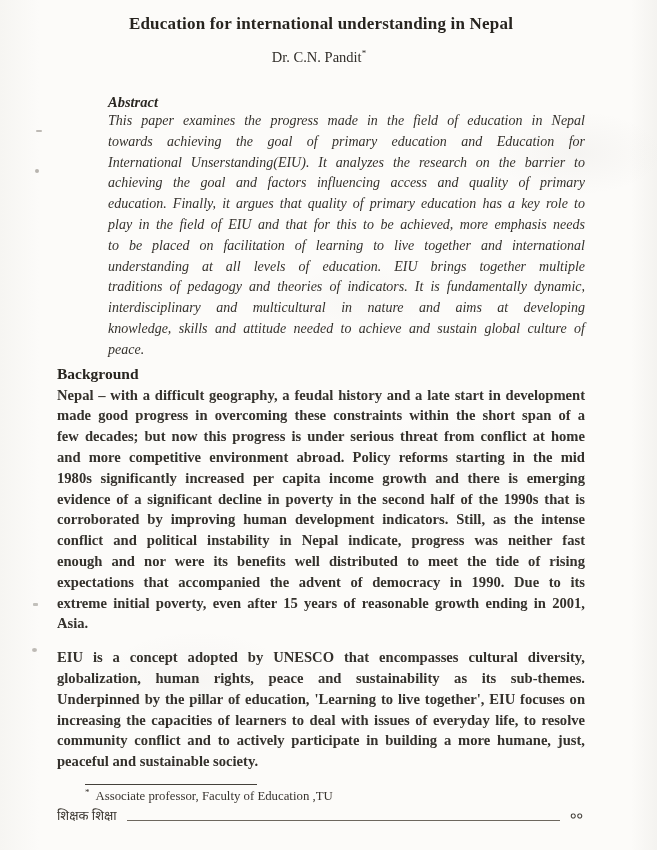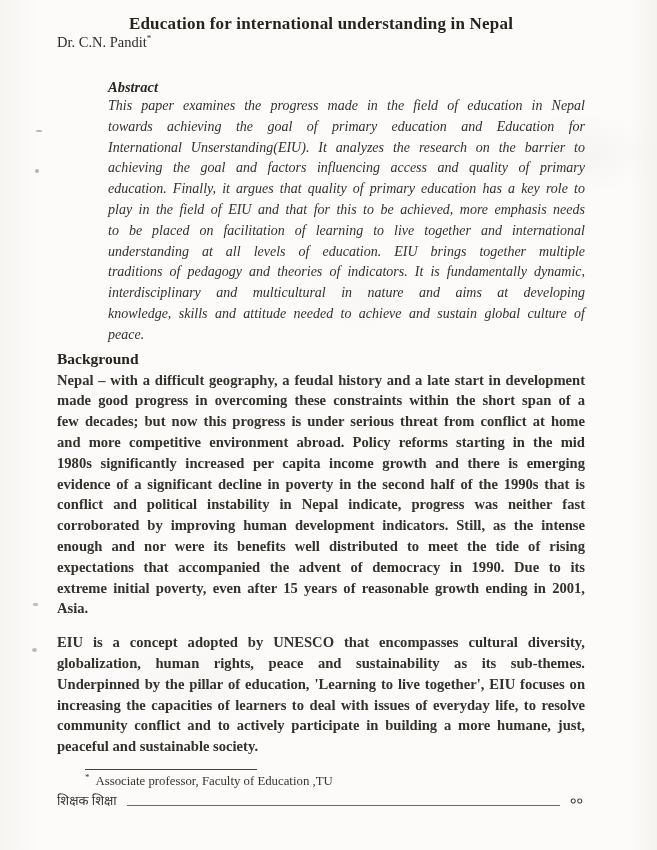--- a/index.html
+++ b/index.html
@@ -22,23 +22,23 @@
   }
   .title {
     text-align: center;
     font-size: 17px;
     font-weight: bold;
     color: #27241f;
     letter-spacing: 0.2px;
     margin-top: 4px;
   }
   .author-line {
-    text-align: left;
+    text-align: center;
     font-size: 14.5px;
-    margin-top: 0;
+    margin-top: 15px;
     padding-right: 4px;
     color: #2f2c28;
   }
   sup { font-size: 9px; vertical-align: super; line-height: 0; }
   .abstract-section { margin-top: 28px; margin-left: 51px; }
   .abstract-heading {
     font-size: 14.5px;
     font-weight: bold;
     font-style: italic;
     color: #2b2823;
@@ -130,22 +130,22 @@
 
   <section class="background-section">
     <h2 class="background-heading">Background</h2>
     <div class="lines body-lines">
         <div class="line">Nepal – with a difficult geography, a feudal history and a late start in development</div>
         <div class="line">made good progress in overcoming these constraints within the short span of a</div>
         <div class="line">few decades; but now this progress is under serious threat from conflict at home</div>
         <div class="line">and more competitive environment abroad. Policy reforms starting in the mid</div>
         <div class="line">1980s significantly increased per capita income growth and there is emerging</div>
         <div class="line">evidence of a significant decline in poverty in the second half of the 1990s that is</div>
+        <div class="line">corroborated by improving human development indicators. Still, as the intense</div>
         <div class="line">conflict and political instability in Nepal indicate, progress was neither fast</div>
-        <div class="line">corroborated by improving human development indicators. Still, as the intense</div>
         <div class="line">enough and nor were its benefits well distributed to meet the tide of rising</div>
         <div class="line">expectations that accompanied the advent of democracy in 1990. Due to its</div>
         <div class="line">extreme initial poverty, even after 15 years of reasonable growth ending in 2001,</div>
         <div class="line last">Asia.</div>
       </div>
     <div class="lines body-lines para-gap">
         <div class="line">EIU is a concept adopted by UNESCO that encompasses cultural diversity,</div>
         <div class="line">globalization, human rights, peace and sustainability as its sub-themes.</div>
         <div class="line">Underpinned by the pillar of education, 'Learning to live together', EIU focuses on</div>
         <div class="line">increasing the capacities of learners to deal with issues of everyday life, to resolve</div>

